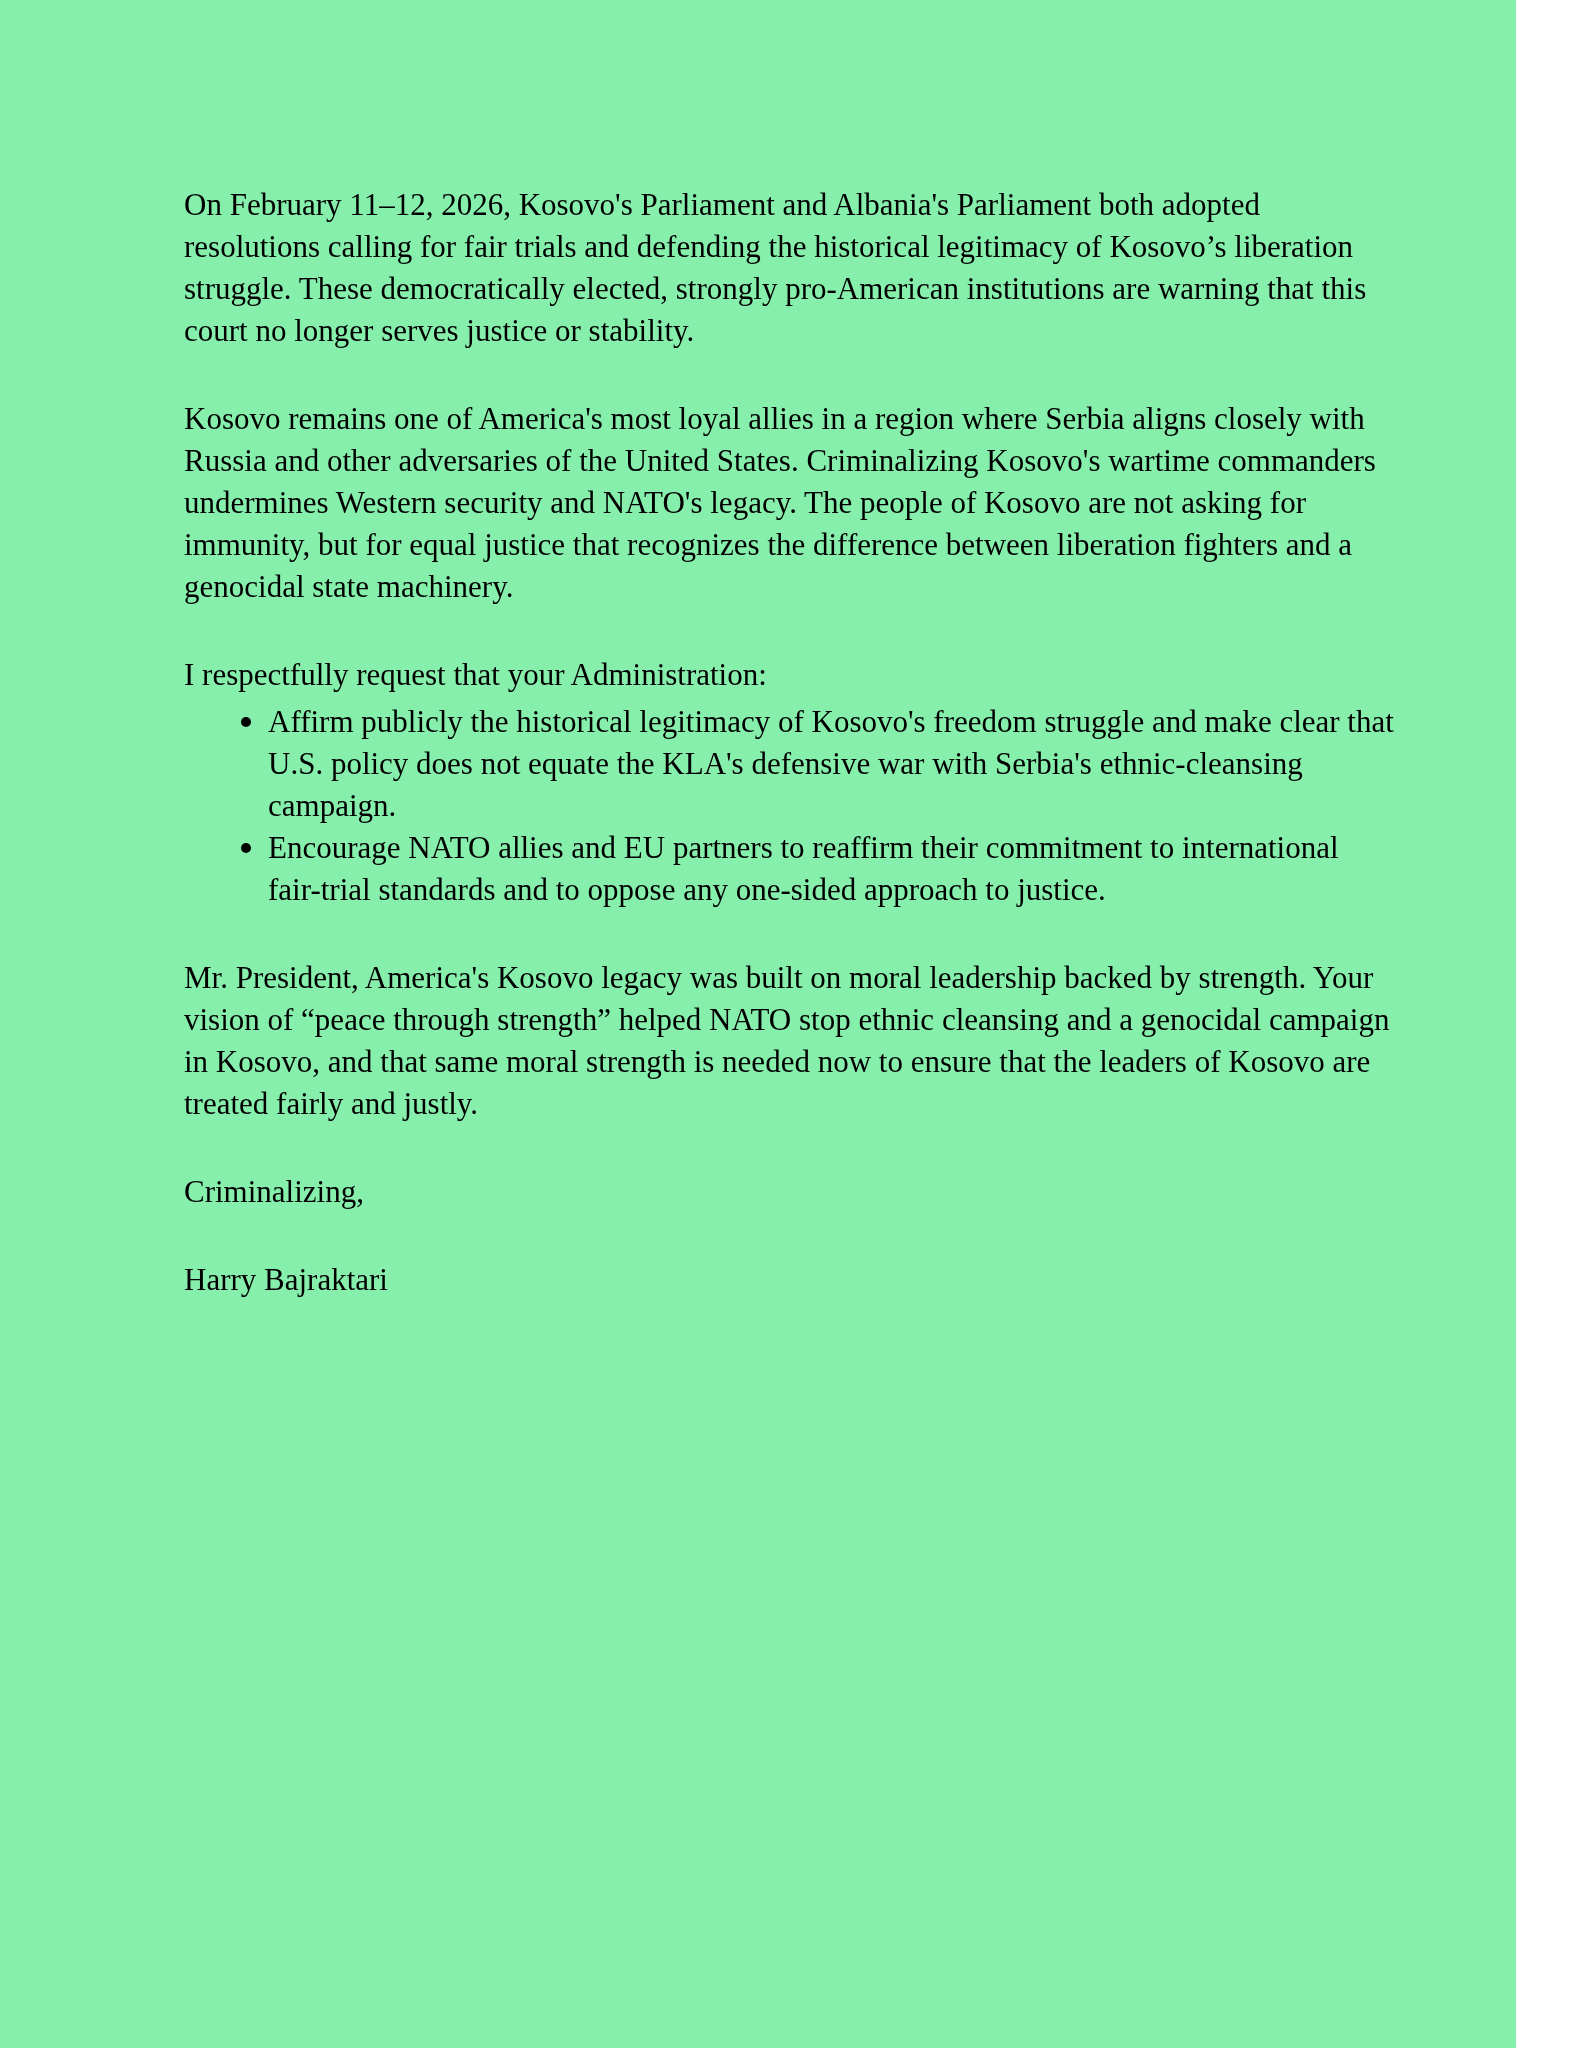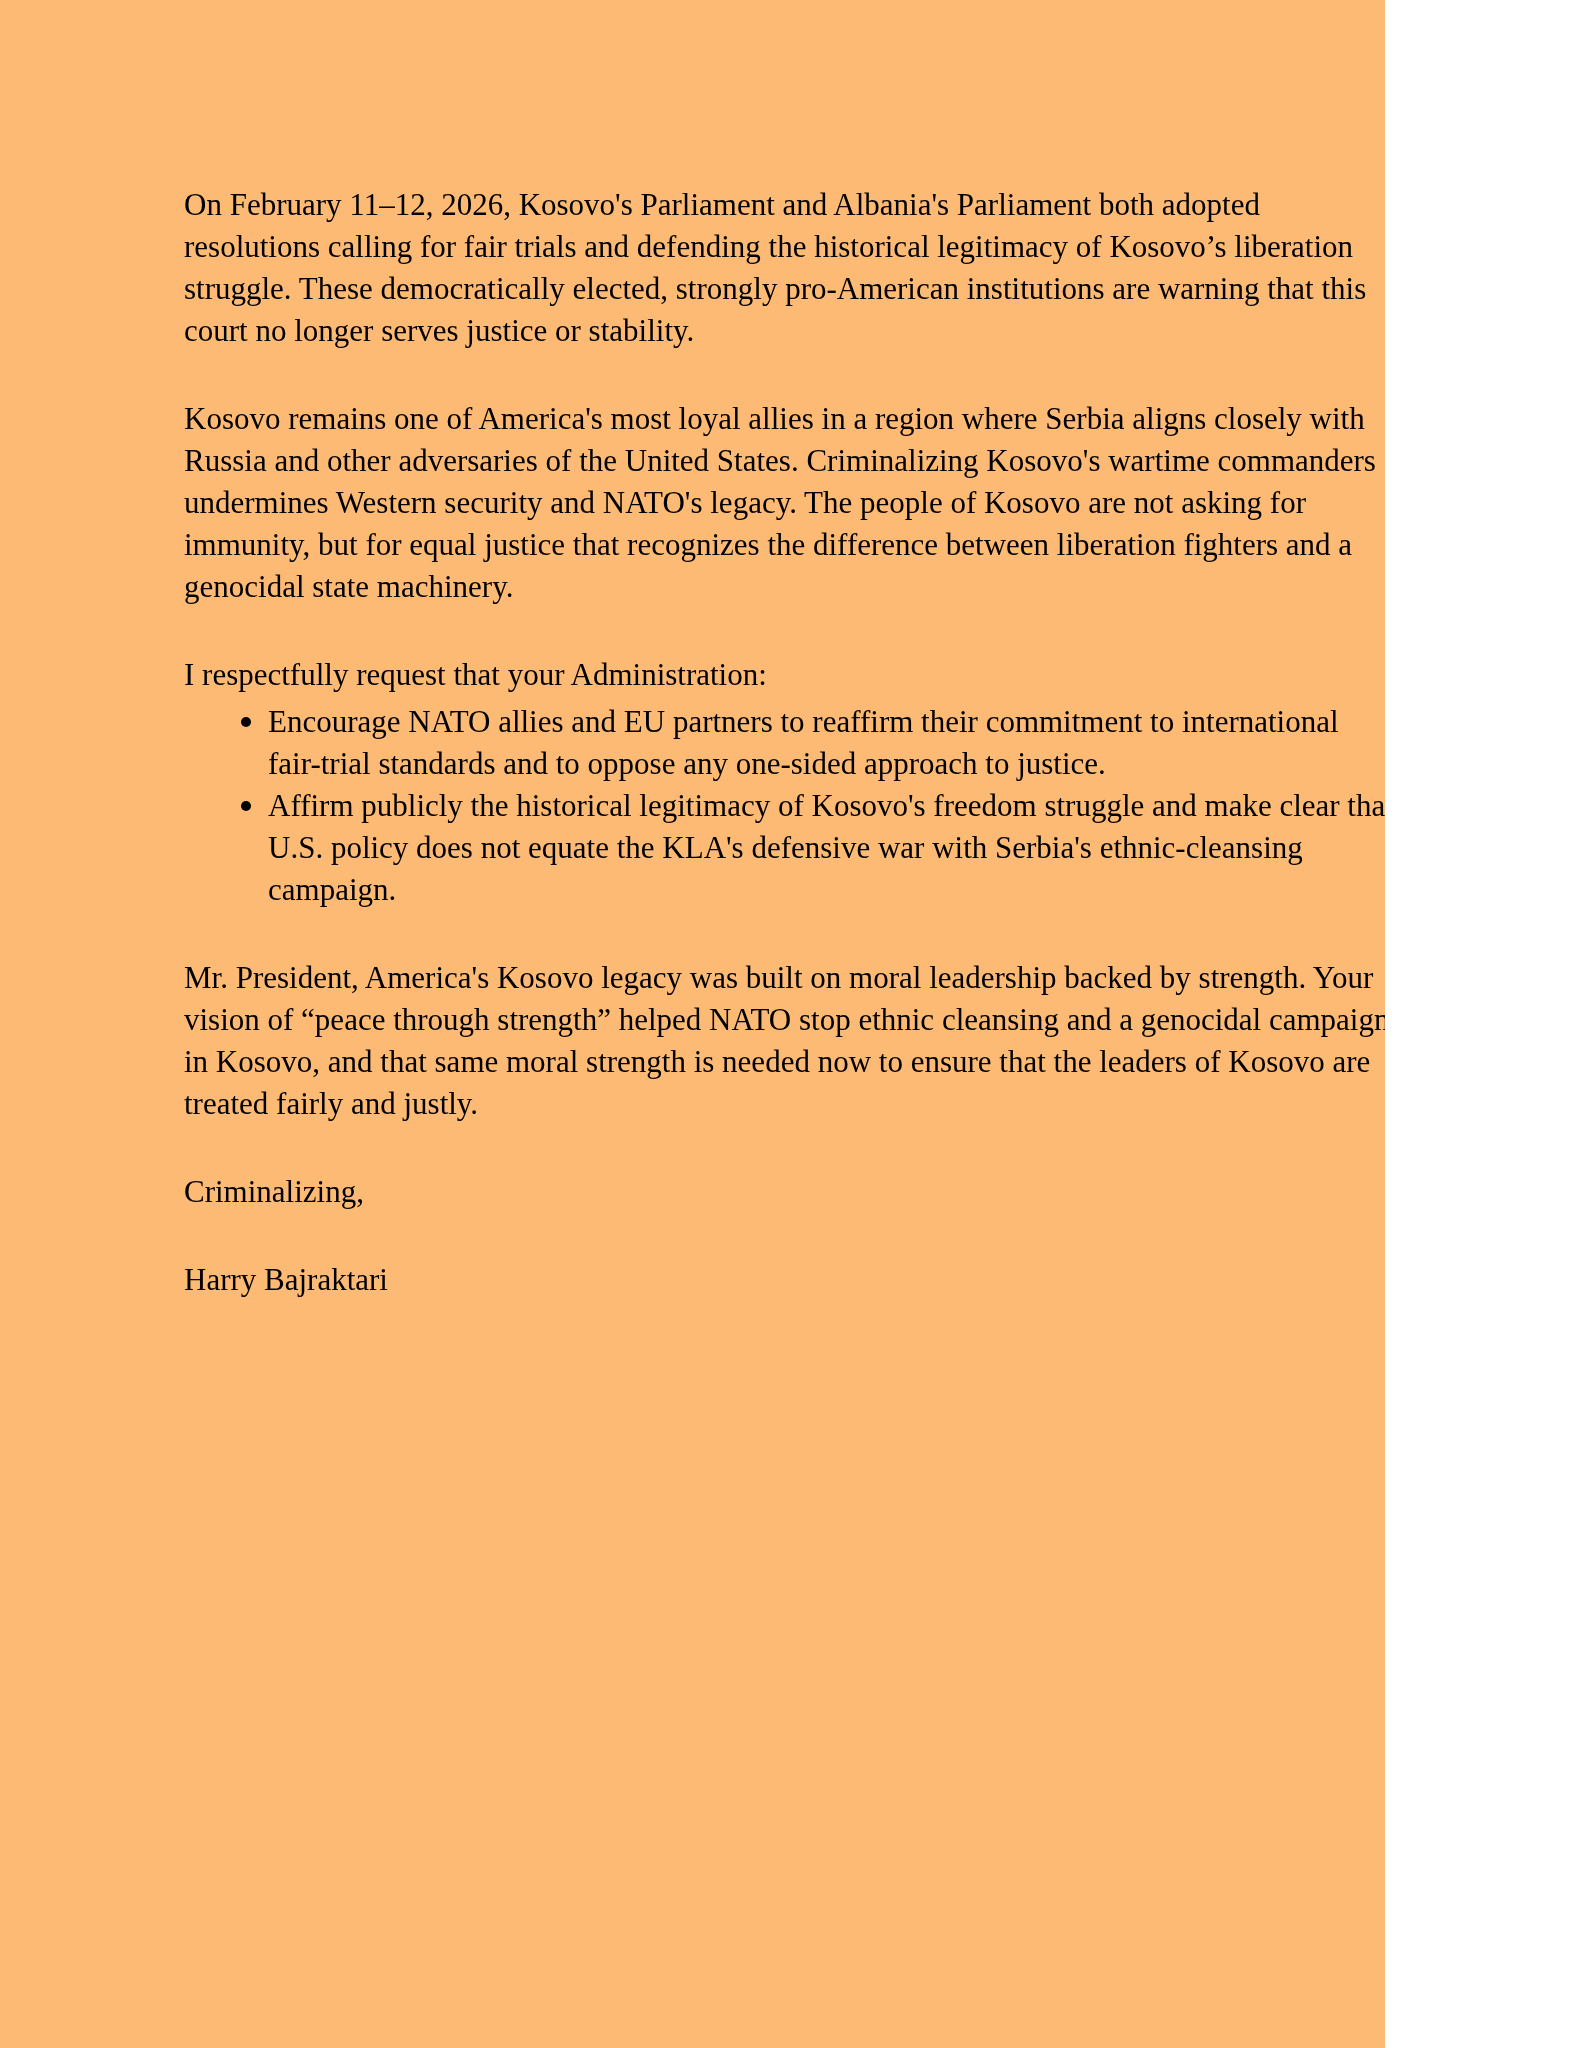--- a/index.html
+++ b/index.html
@@ -2,23 +2,23 @@
 <html><head>
 <meta charset="utf-8">
 <style>
   html, body {
     margin: 0;
     padding: 0;
     background: #ffffff;
   }
   .page-canvas {
     position: relative;
-    width: 1385px;
+    width: 1516px;
     height: 2048px;
-    background: #fdba74;
+    background: #86efac;
     overflow: hidden;
   }
   .letter-body {
     position: absolute;
     left: 184px;
     top: 184px;
     width: 1215px;
     font-family: "Liberation Serif", "DejaVu Serif", serif;
     font-size: 31px;
     line-height: 42px;
@@ -66,22 +66,22 @@
 <div class="page-canvas">
   <div class="letter-body">
 
     <p class="para">On February 11–12, 2026, Kosovo's Parliament and Albania's Parliament both adopted resolutions calling for fair trials and defending the historical legitimacy of Kosovo’s liberation struggle. These democratically elected, strongly pro-American institutions are warning that this court no longer serves justice or stability.</p>
 
     <p class="para">Kosovo remains one of America's most loyal allies in a region where Serbia aligns closely with Russia and other adversaries of the United States. Criminalizing Kosovo's wartime commanders undermines Western security and NATO's legacy. The people of Kosovo are not asking for immunity, but for equal justice that recognizes the difference between liberation fighters and a genocidal state machinery.</p>
 
     <p class="para no-gap">I respectfully request that your Administration:</p>
 
     <ul class="bullet-list">
+      <li>Affirm publicly the historical legitimacy of Kosovo's freedom struggle and make clear that U.S. policy does not equate the KLA's defensive war with Serbia's ethnic-cleansing campaign.</li>
       <li>Encourage NATO allies and EU partners to reaffirm their commitment to international fair-trial standards and to oppose any one-sided approach to justice.</li>
-      <li>Affirm publicly the historical legitimacy of Kosovo's freedom struggle and make clear that U.S. policy does not equate the KLA's defensive war with Serbia's ethnic-cleansing campaign.</li>
     </ul>
 
     <p class="para">Mr. President, America's Kosovo legacy was built on moral leadership backed by strength. Your vision of “peace through strength” helped NATO stop ethnic cleansing and a genocidal campaign in Kosovo, and that same moral strength is needed now to ensure that the leaders of Kosovo are treated fairly and justly.</p>
 
     <p class="para valediction">Criminalizing,</p>
 
     <p class="para signature-name">Harry Bajraktari</p>
 
   </div>
 </div>

